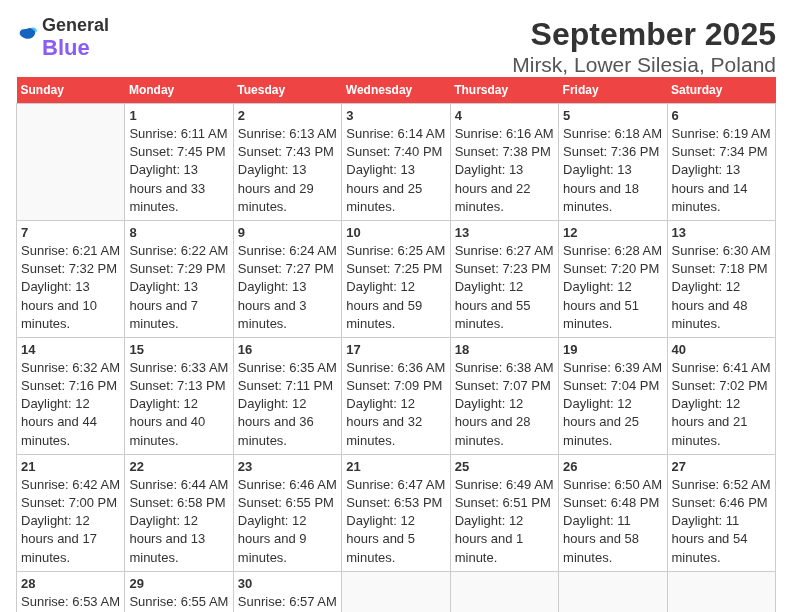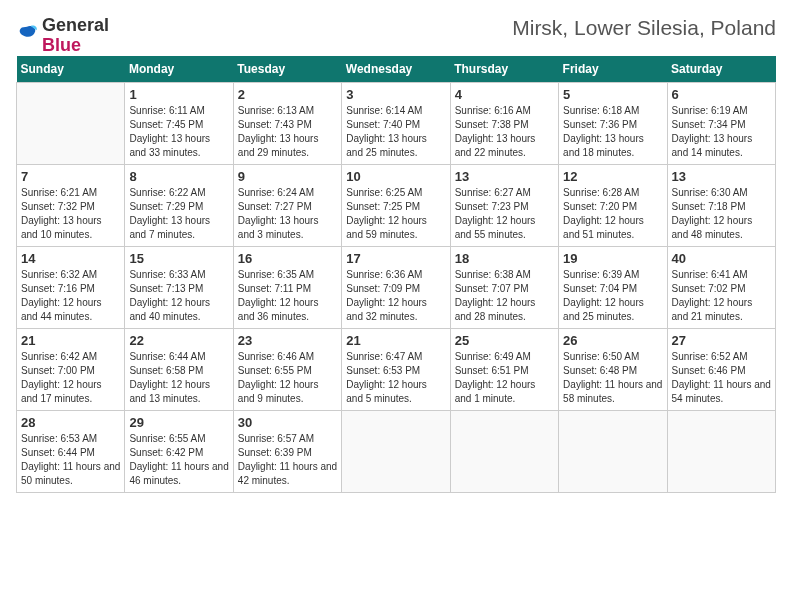--- a/index.html
+++ b/index.html
@@ -20,23 +20,23 @@
       align-items: center;
       gap: 4px;
     }
     .logo-text-general {
       font-size: 18px;
       font-weight: bold;
       color: #333;
       line-height: 1.1;
     }
     .logo-text-blue {
-      font-size: 18px;
-      font-weight: bold;
-      color: #be185d;
+      font-size: 22px;
+      font-weight: bold;
+      color: #8b5cf6;
       line-height: 1.1;
     }
     .logo-icon {
       width: 22px;
       height: 22px;
     }
     .title-block {
       text-align: right;
     }
     .title-block h1 {
@@ -48,21 +48,21 @@
       font-size: 21px;
       font-weight: normal;
       color: #555;
     }
     table {
       width: 100%;
       border-collapse: collapse;
       font-size: 11px;
     }
     thead tr th {
-      background-color: #0f766e;
+      background-color: #ef4444;
       color: #fff;
       padding: 6px 4px;
       text-align: left;
       font-size: 12px;
       font-weight: bold;
     }
     tbody tr td {
       border: 1px solid #ccc;
       vertical-align: top;
       padding: 4px;
@@ -74,21 +74,21 @@
       background: #f9f9f9;
     }
     .day-number {
       font-size: 13px;
       font-weight: bold;
       color: #333;
       display: block;
       margin-bottom: 2px;
     }
     .day-info {
-      font-size: 10px;
+      font-size: 13px;
       line-height: 1.4;
       color: #333;
     }
   </style>
 </head>
 <body>
 
 <div class="header">
   <div class="logo">
     <div>
@@ -100,20 +100,21 @@
     <div>
       <div>
         <span class="logo-text-general">General</span>
       </div>
       <div>
         <span class="logo-text-blue">Blue</span>
       </div>
     </div>
   </div>
   <div class="title-block">
+    <h1>September 2025</h1>
     <h2>Mirsk, Lower Silesia, Poland</h2>
   </div>
 </div>
 
 <table>
   <thead>
     <tr>
     <th>Sunday</th>
         <th>Monday</th>
         <th>Tuesday</th>

